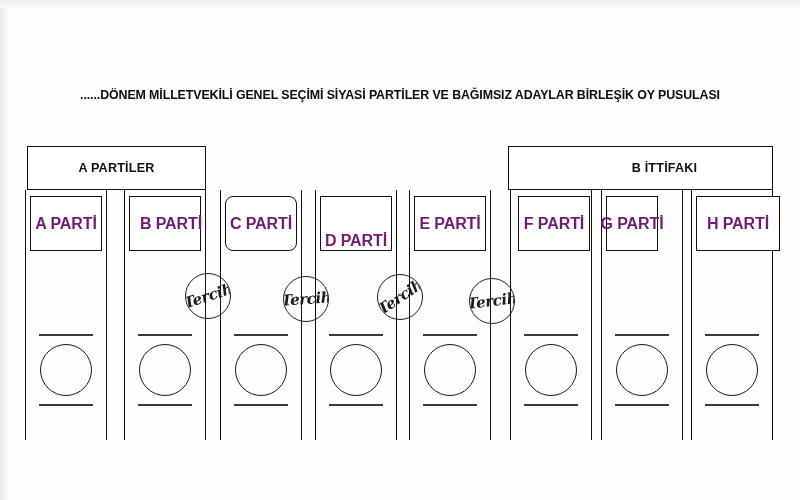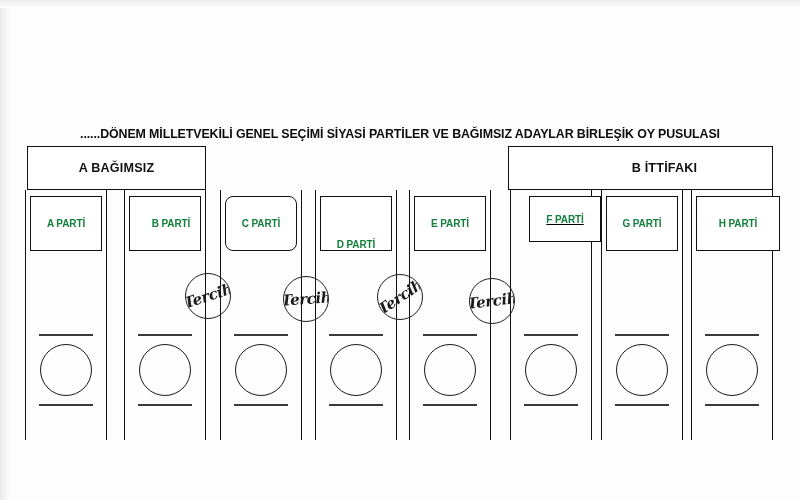--- a/index.html
+++ b/index.html
@@ -41,21 +41,20 @@
     text-align: center;
   }
   #header .hline {
     display: block;
     color: #0c0c0c;
     font-weight: bold;
     font-size: 12.4px;
     letter-spacing: -0.1px;
     line-height: 19px;
     white-space: nowrap;
-    margin-top: 39px;
   }
   #header .hline2 {
     font-size: 12.4px;
   }
 
   
   .alliance {
     position: absolute;
     border: 1.6px solid #111;
     background: #ffffff;
@@ -82,23 +81,23 @@
   .party-box {
     position: absolute;
     box-sizing: border-box;
     border: 1.7px solid #111;
     background: #ffffff;
     display: flex;
     align-items: center;
     justify-content: center;
   }
   .party-label {
-    font-size: 10px;
-    font-weight: bold;
-    color: #15803d;
+    font-size: 16px;
+    font-weight: bold;
+    color: #701a75;
     white-space: nowrap;
     letter-spacing: -0.1px;
   }
 
   
   .rule {
     position: absolute;
     height: 0;
     border-top: 2.2px solid #3a3a3a;
   }
@@ -141,21 +140,21 @@
 
   <div id="paper-tint-left"></div>
   <div id="paper-tint-top"></div>
 
   <div id="header">
     <span class="hline hline1">......DÖNEM MİLLETVEKİLİ GENEL SEÇİMİ SİYASİ PARTİLER VE BAĞIMSIZ ADAYLAR BİRLEŞİK OY PUSULASI</span>
   </div>
 
   <div id="alliances-layer">
       <div class="alliance" style="left: 27px; top: 146px; width: 179px; height: 44px;">
-        <span class="alliance-label">A BAĞIMSIZ</span>
+        <span class="alliance-label">A PARTİLER</span>
       </div>
       <div class="alliance" style="left: 508px; top: 146px; width: 265px; height: 44px; padding-left: 48px;">
         <span class="alliance-label">B İTTİFAKI</span>
       </div>
     </div>
 
   <div id="columns-layer">
       <div class="column" style="left: 25px; top: 190px; width: 82px; height: 250px;"></div>
       <div class="party-box" style="left: 30px; top: 196px; width: 72px; height: 55px;">
         <span class="party-label">A PARTİ</span>
@@ -185,28 +184,28 @@
       <div class="vote-circle" style="left: 330px; top: 344px; width: 52px; height: 52px;"></div>
       <div class="rule" style="left: 329px; top: 404px; width: 54px;"></div>
       <div class="column" style="left: 409px; top: 190px; width: 82px; height: 250px;"></div>
       <div class="party-box" style="left: 414px; top: 196px; width: 72px; height: 55px;">
         <span class="party-label">E PARTİ</span>
       </div>
       <div class="rule" style="left: 423px; top: 334px; width: 54px;"></div>
       <div class="vote-circle" style="left: 424px; top: 344px; width: 52px; height: 52px;"></div>
       <div class="rule" style="left: 423px; top: 404px; width: 54px;"></div>
       <div class="column" style="left: 510px; top: 190px; width: 82px; height: 250px;"></div>
-      <div class="party-box" style="left: 529px; top: 196px; width: 72px; height: 46px; text-decoration: underline;">
+      <div class="party-box" style="left: 518px; top: 196px; width: 72px; height: 55px;">
         <span class="party-label">F PARTİ</span>
       </div>
       <div class="rule" style="left: 524px; top: 334px; width: 54px;"></div>
       <div class="vote-circle" style="left: 525px; top: 344px; width: 52px; height: 52px;"></div>
       <div class="rule" style="left: 524px; top: 404px; width: 54px;"></div>
       <div class="column" style="left: 601px; top: 190px; width: 82px; height: 250px;"></div>
-      <div class="party-box" style="left: 606px; top: 196px; width: 72px; height: 55px;">
+      <div class="party-box" style="left: 606px; top: 196px; width: 52px; height: 55px;">
         <span class="party-label">G PARTİ</span>
       </div>
       <div class="rule" style="left: 615px; top: 334px; width: 54px;"></div>
       <div class="vote-circle" style="left: 616px; top: 344px; width: 52px; height: 52px;"></div>
       <div class="rule" style="left: 615px; top: 404px; width: 54px;"></div>
       <div class="column" style="left: 691px; top: 190px; width: 82px; height: 250px;"></div>
       <div class="party-box" style="left: 696px; top: 196px; width: 84px; height: 55px;">
         <span class="party-label">H PARTİ</span>
       </div>
       <div class="rule" style="left: 705px; top: 334px; width: 54px;"></div>

